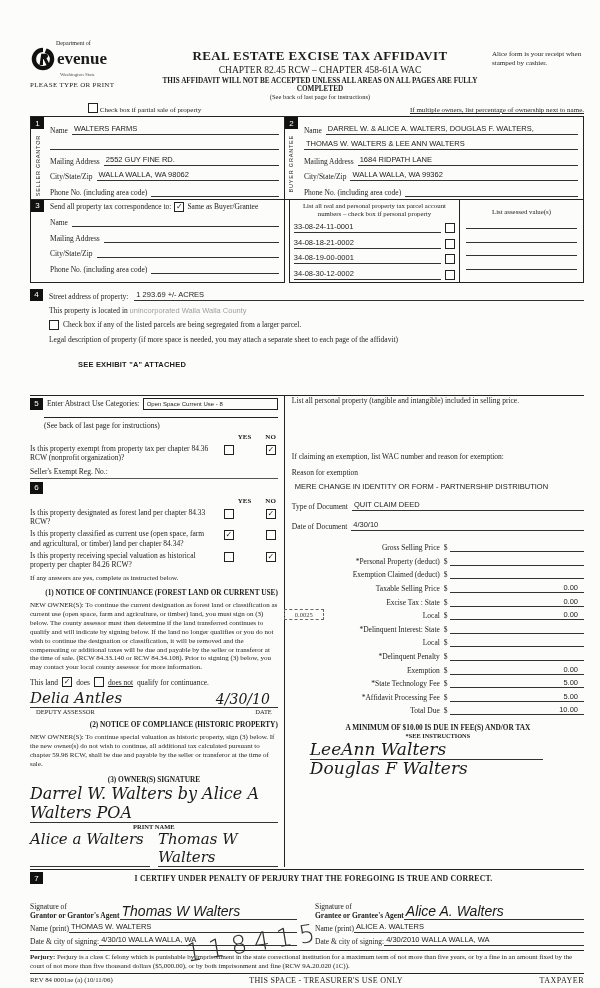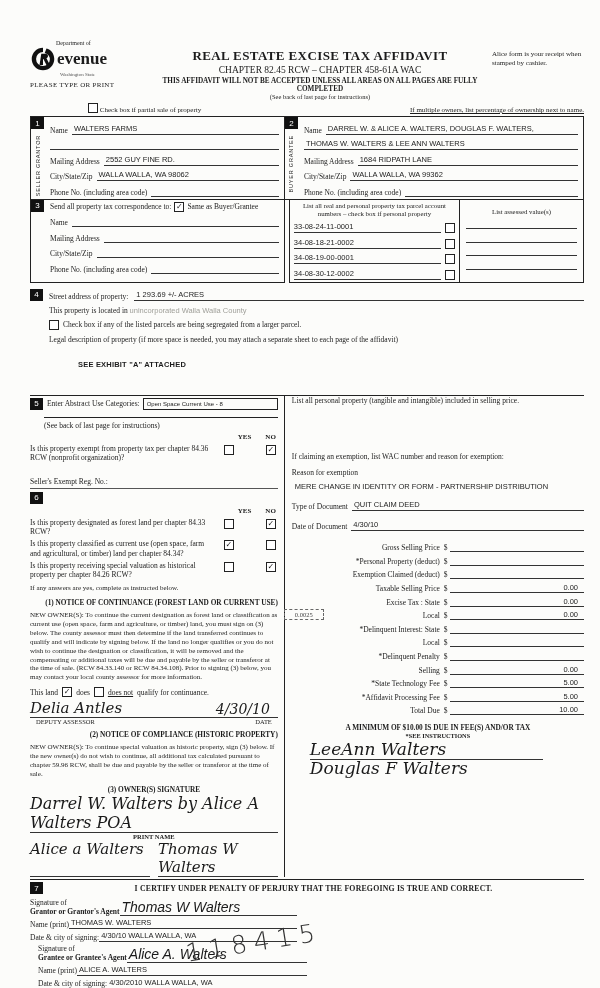--- a/index.html
+++ b/index.html
@@ -66,21 +66,21 @@
   .lcol{width:46%;box-sizing:border-box;padding-right:6px;border-right:1px solid #222;}
   .rcol{width:54%;box-sizing:border-box;padding-left:7px;}
   .abs-row{display:flex;align-items:center;margin-top:2px;}
   .abs-row .secnum{margin-right:4px;}
   .absbox{border:1px solid #222;font-size:6px;font-family:"Liberation Sans",sans-serif;padding:2px 3px;flex:1;margin-left:3px;}
   .seeback2{margin:7px 0 3px 14px;border-top:1px solid #222;padding-top:3px;}
   .yn{display:flex;justify-content:flex-end;gap:14px;font-size:7px;font-weight:bold;margin:3px 2px 1px 0;}
   .q{display:flex;align-items:flex-start;margin-top:3px;}
   .qtext{flex:1;line-height:1.25;}
   .qboxes{width:52px;display:flex;justify-content:space-between;flex:0 0 auto;padding:1px 2px 0 8px;}
-  .exreg{margin-top:14px;border-bottom:1px solid #555;padding-bottom:2px;}
+  .exreg{margin-top:4px;border-bottom:1px solid #555;padding-bottom:2px;}
   .sec6head{display:flex;margin-top:3px;}
   .notice{margin-top:4px;line-height:1.28;font-size:7px;}
   .ntitle{text-align:right;font-weight:bold;font-size:7.3px;margin-top:5px;}
   .landline{display:flex;align-items:center;gap:4px;margin-top:5px;}
   .sigline{display:flex;align-items:flex-end;margin-top:2px;}
   .sigscript{font-size:15px;}
   .deputy{border-top:1px solid #333;text-align:center;font-size:6.5px;padding:0 6px;}
   .owner-sigs{margin-top:6px;}
   .os-title{text-align:center;font-weight:bold;font-size:7.3px;}
   .os-line{border-bottom:1px solid #333;}
@@ -102,21 +102,21 @@
   .feeline{flex:1;border-bottom:1px solid #333;text-align:right;font-family:"Liberation Sans",sans-serif;padding-right:6px;}
   .minimum{text-align:center;font-weight:bold;font-size:7.3px;margin-top:8px;}
   .seeinst{text-align:center;font-size:6.3px;font-weight:bold;}
   .gsigs{margin:2px 0 0 18px;}
   .gsig{font-size:17px;line-height:1.05;}
   .gsig2{border-bottom:1px solid #333;width:85%;}
   
   .certify{border-top:1px solid #222;margin-top:2px;padding-top:2px;}
   .cert-head{display:flex;align-items:center;}
   .cert-state{flex:1;text-align:center;font-weight:bold;font-size:7.8px;letter-spacing:.2px;}
-  .cert-cols{display:flex;margin-top:2px;flex-direction:column;}
+  .cert-cols{display:flex;margin-top:16px;}
   .ccol{width:50%;box-sizing:border-box;padding-right:10px;}
   .ccol.r{padding-left:8px;padding-right:0;}
   .crow{display:flex;align-items:flex-end;margin-top:3px;}
   .crow .lab{line-height:1.15;}
   .sigval{font-size:14px;}
   
   .perjury{border-top:1px solid #222;margin-top:4px;padding-top:2px;line-height:1.3;font-size:6.9px;}
   .perjury .b{font-weight:bold;}
   .footrow{display:flex;justify-content:space-between;align-items:flex-start;border-top:1px solid #222;margin-top:2px;padding-top:2px;font-size:6.8px;}
   .treas{font-size:8px;letter-spacing:.3px;}
@@ -445,21 +445,21 @@
             <span class="feeline"></span>
           </div>
 
           <div class="feerow">
             <span class="feelab"><span>*Delinquent Penalty</span></span>
             <span class="feedollar">$</span>
             <span class="feeline"></span>
           </div>
 
           <div class="feerow">
-            <span class="feelab"><span>Selling</span></span>
+            <span class="feelab"><span>Exemption</span></span>
             <span class="feedollar">$</span>
             <span class="feeline">0.00</span>
           </div>
 
           <div class="feerow">
             <span class="feelab"><span>*State Technology Fee</span></span>
             <span class="feedollar">$</span>
             <span class="feeline">5.00</span>
           </div>
 

